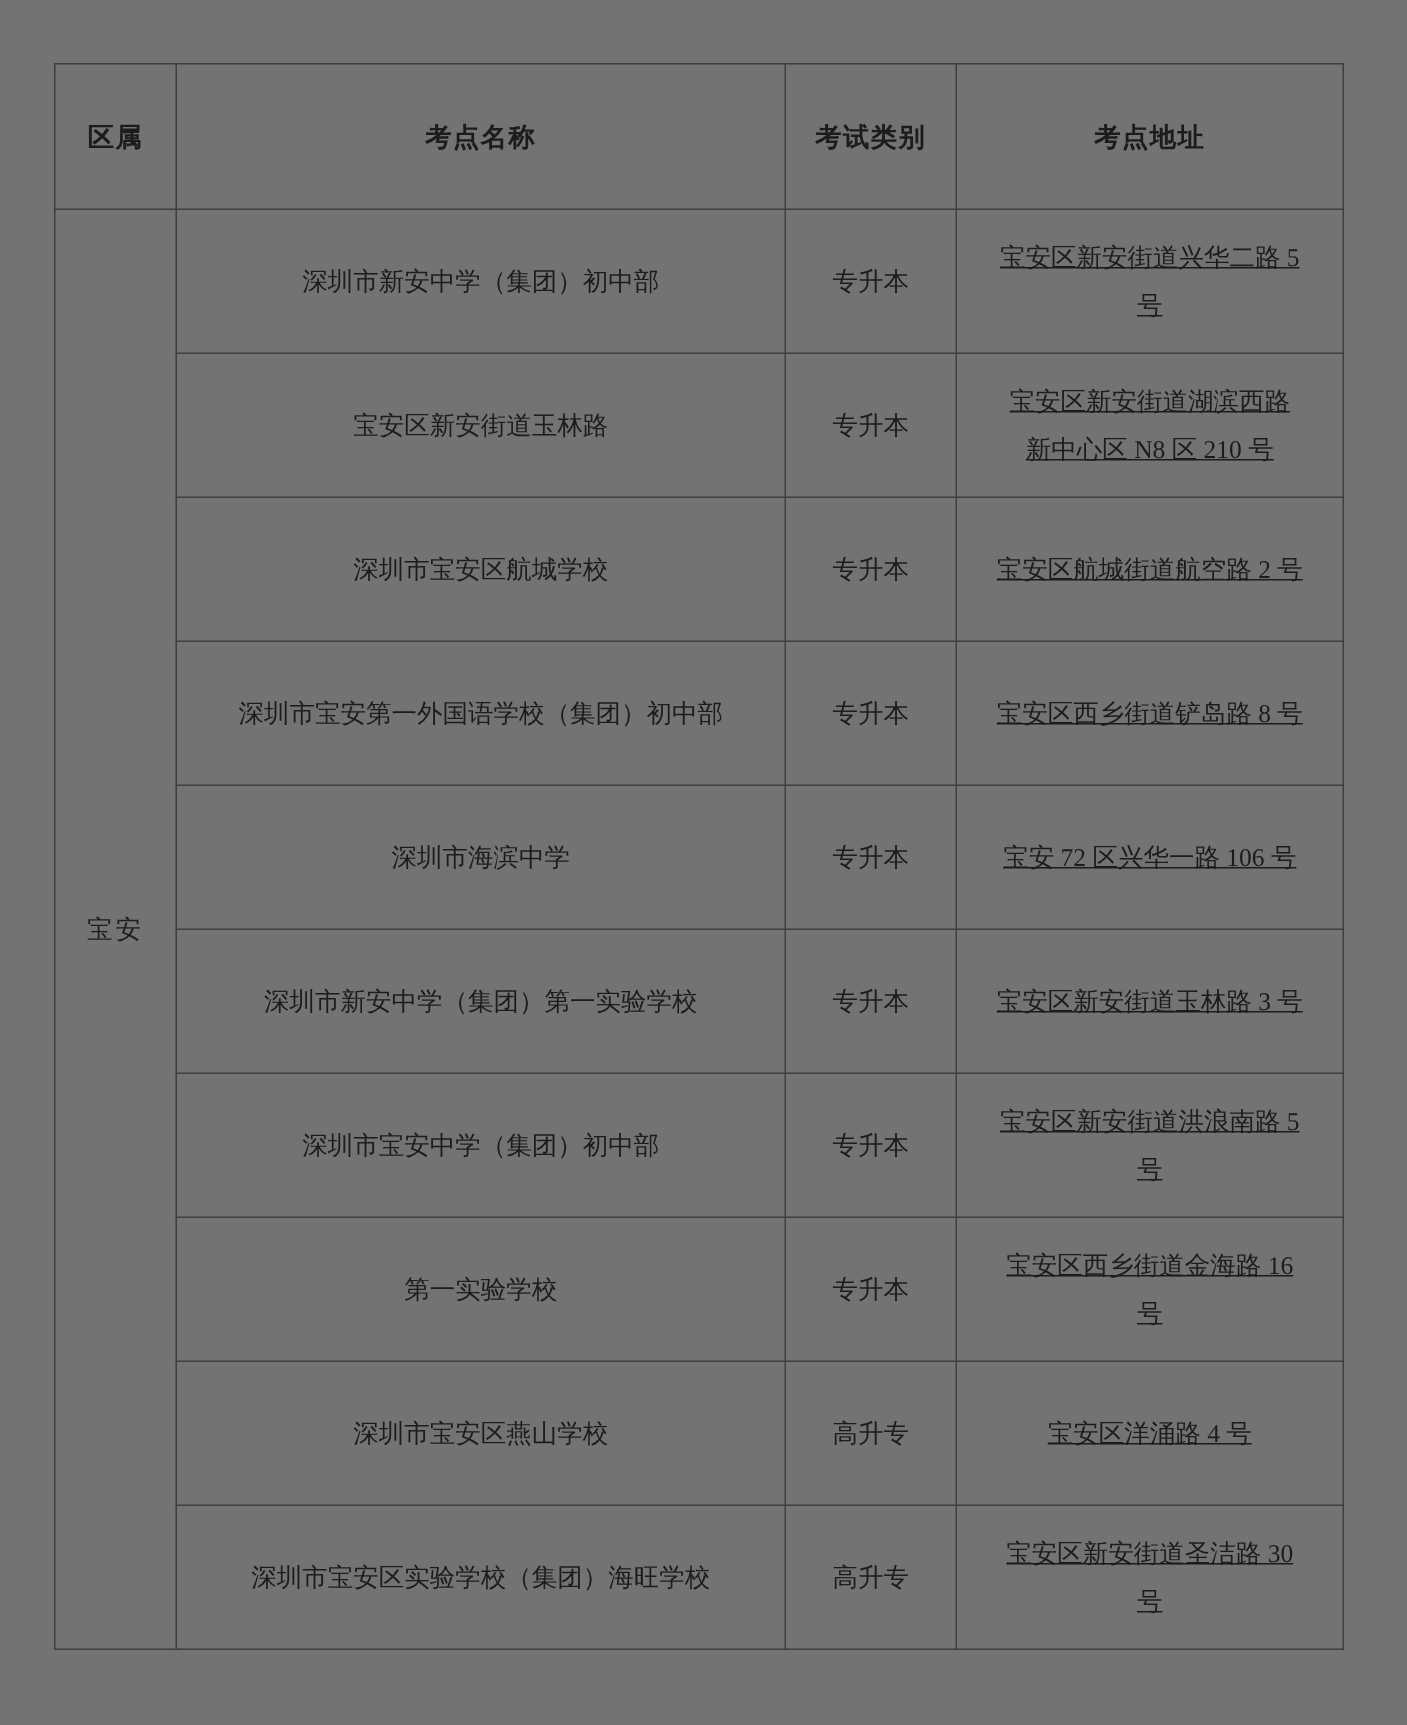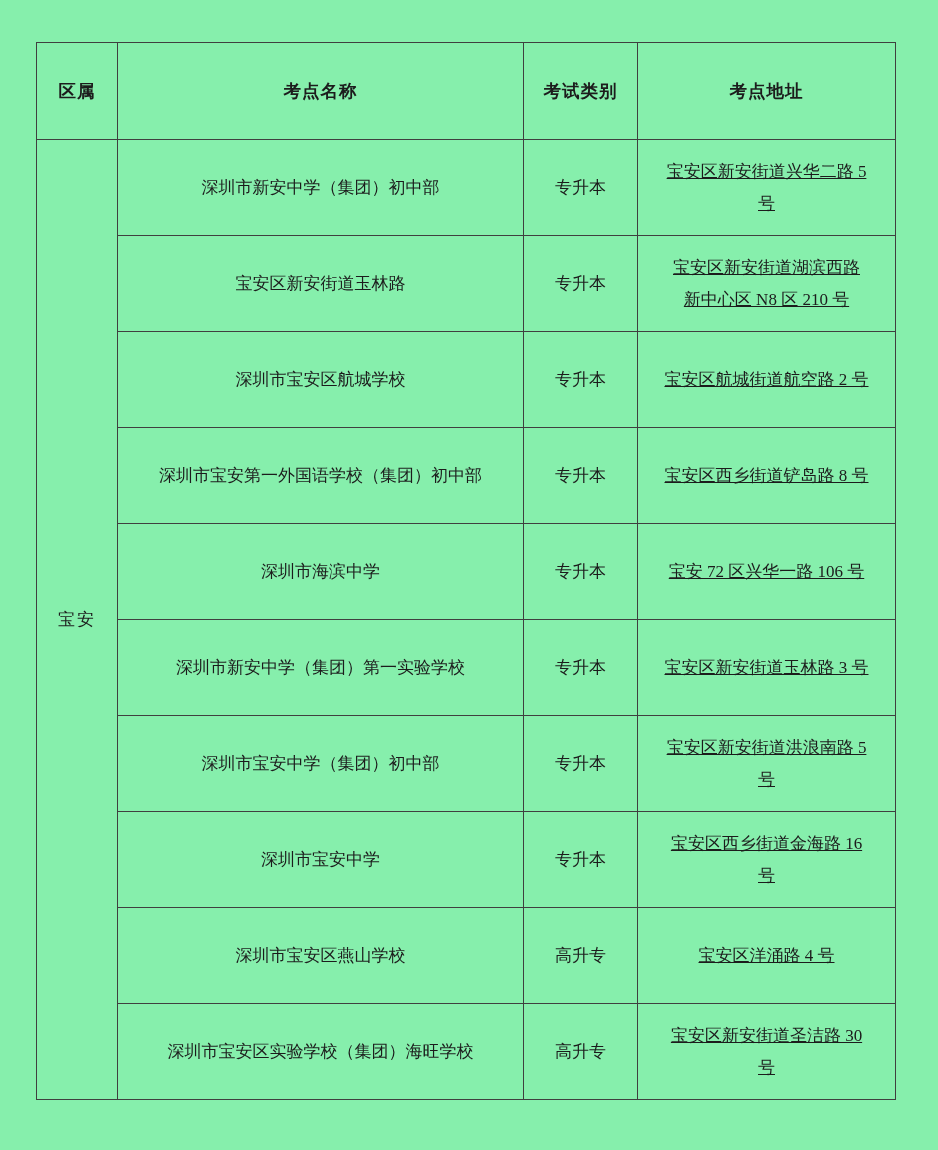--- a/index.html
+++ b/index.html
@@ -4,21 +4,21 @@
 <style>
   html, body {
     margin: 0;
     padding: 0;
     background: #ffffff;
   }
   .page {
     position: relative;
     width: 938px;
     height: 1150px;
-    background: #86efac;
+    background: #737373;
     font-family: "Liberation Serif", "DejaVu Serif", serif;
     color: #1c1c1c;
     overflow: hidden;
   }
   table.exam-table {
     position: absolute;
     left: 36px;
     top: 42px;
     width: 859px;
     border-collapse: collapse;
@@ -117,21 +117,21 @@
           <td class="exam-category-cell">专升本</td>
           <td class="site-address-cell">宝安区新安街道玉林路 3 号</td>
         </tr>
         <tr>
           <td class="site-name-cell">深圳市宝安中学（集团）初中部</td>
           <td class="exam-category-cell">专升本</td>
           <td class="site-address-cell">宝安区新安街道洪浪南路 5
 号</td>
         </tr>
         <tr>
-          <td class="site-name-cell">深圳市宝安中学</td>
+          <td class="site-name-cell">第一实验学校</td>
           <td class="exam-category-cell">专升本</td>
           <td class="site-address-cell">宝安区西乡街道金海路 16
 号</td>
         </tr>
         <tr>
           <td class="site-name-cell">深圳市宝安区燕山学校</td>
           <td class="exam-category-cell">高升专</td>
           <td class="site-address-cell">宝安区洋涌路 4 号</td>
         </tr>
         <tr>

